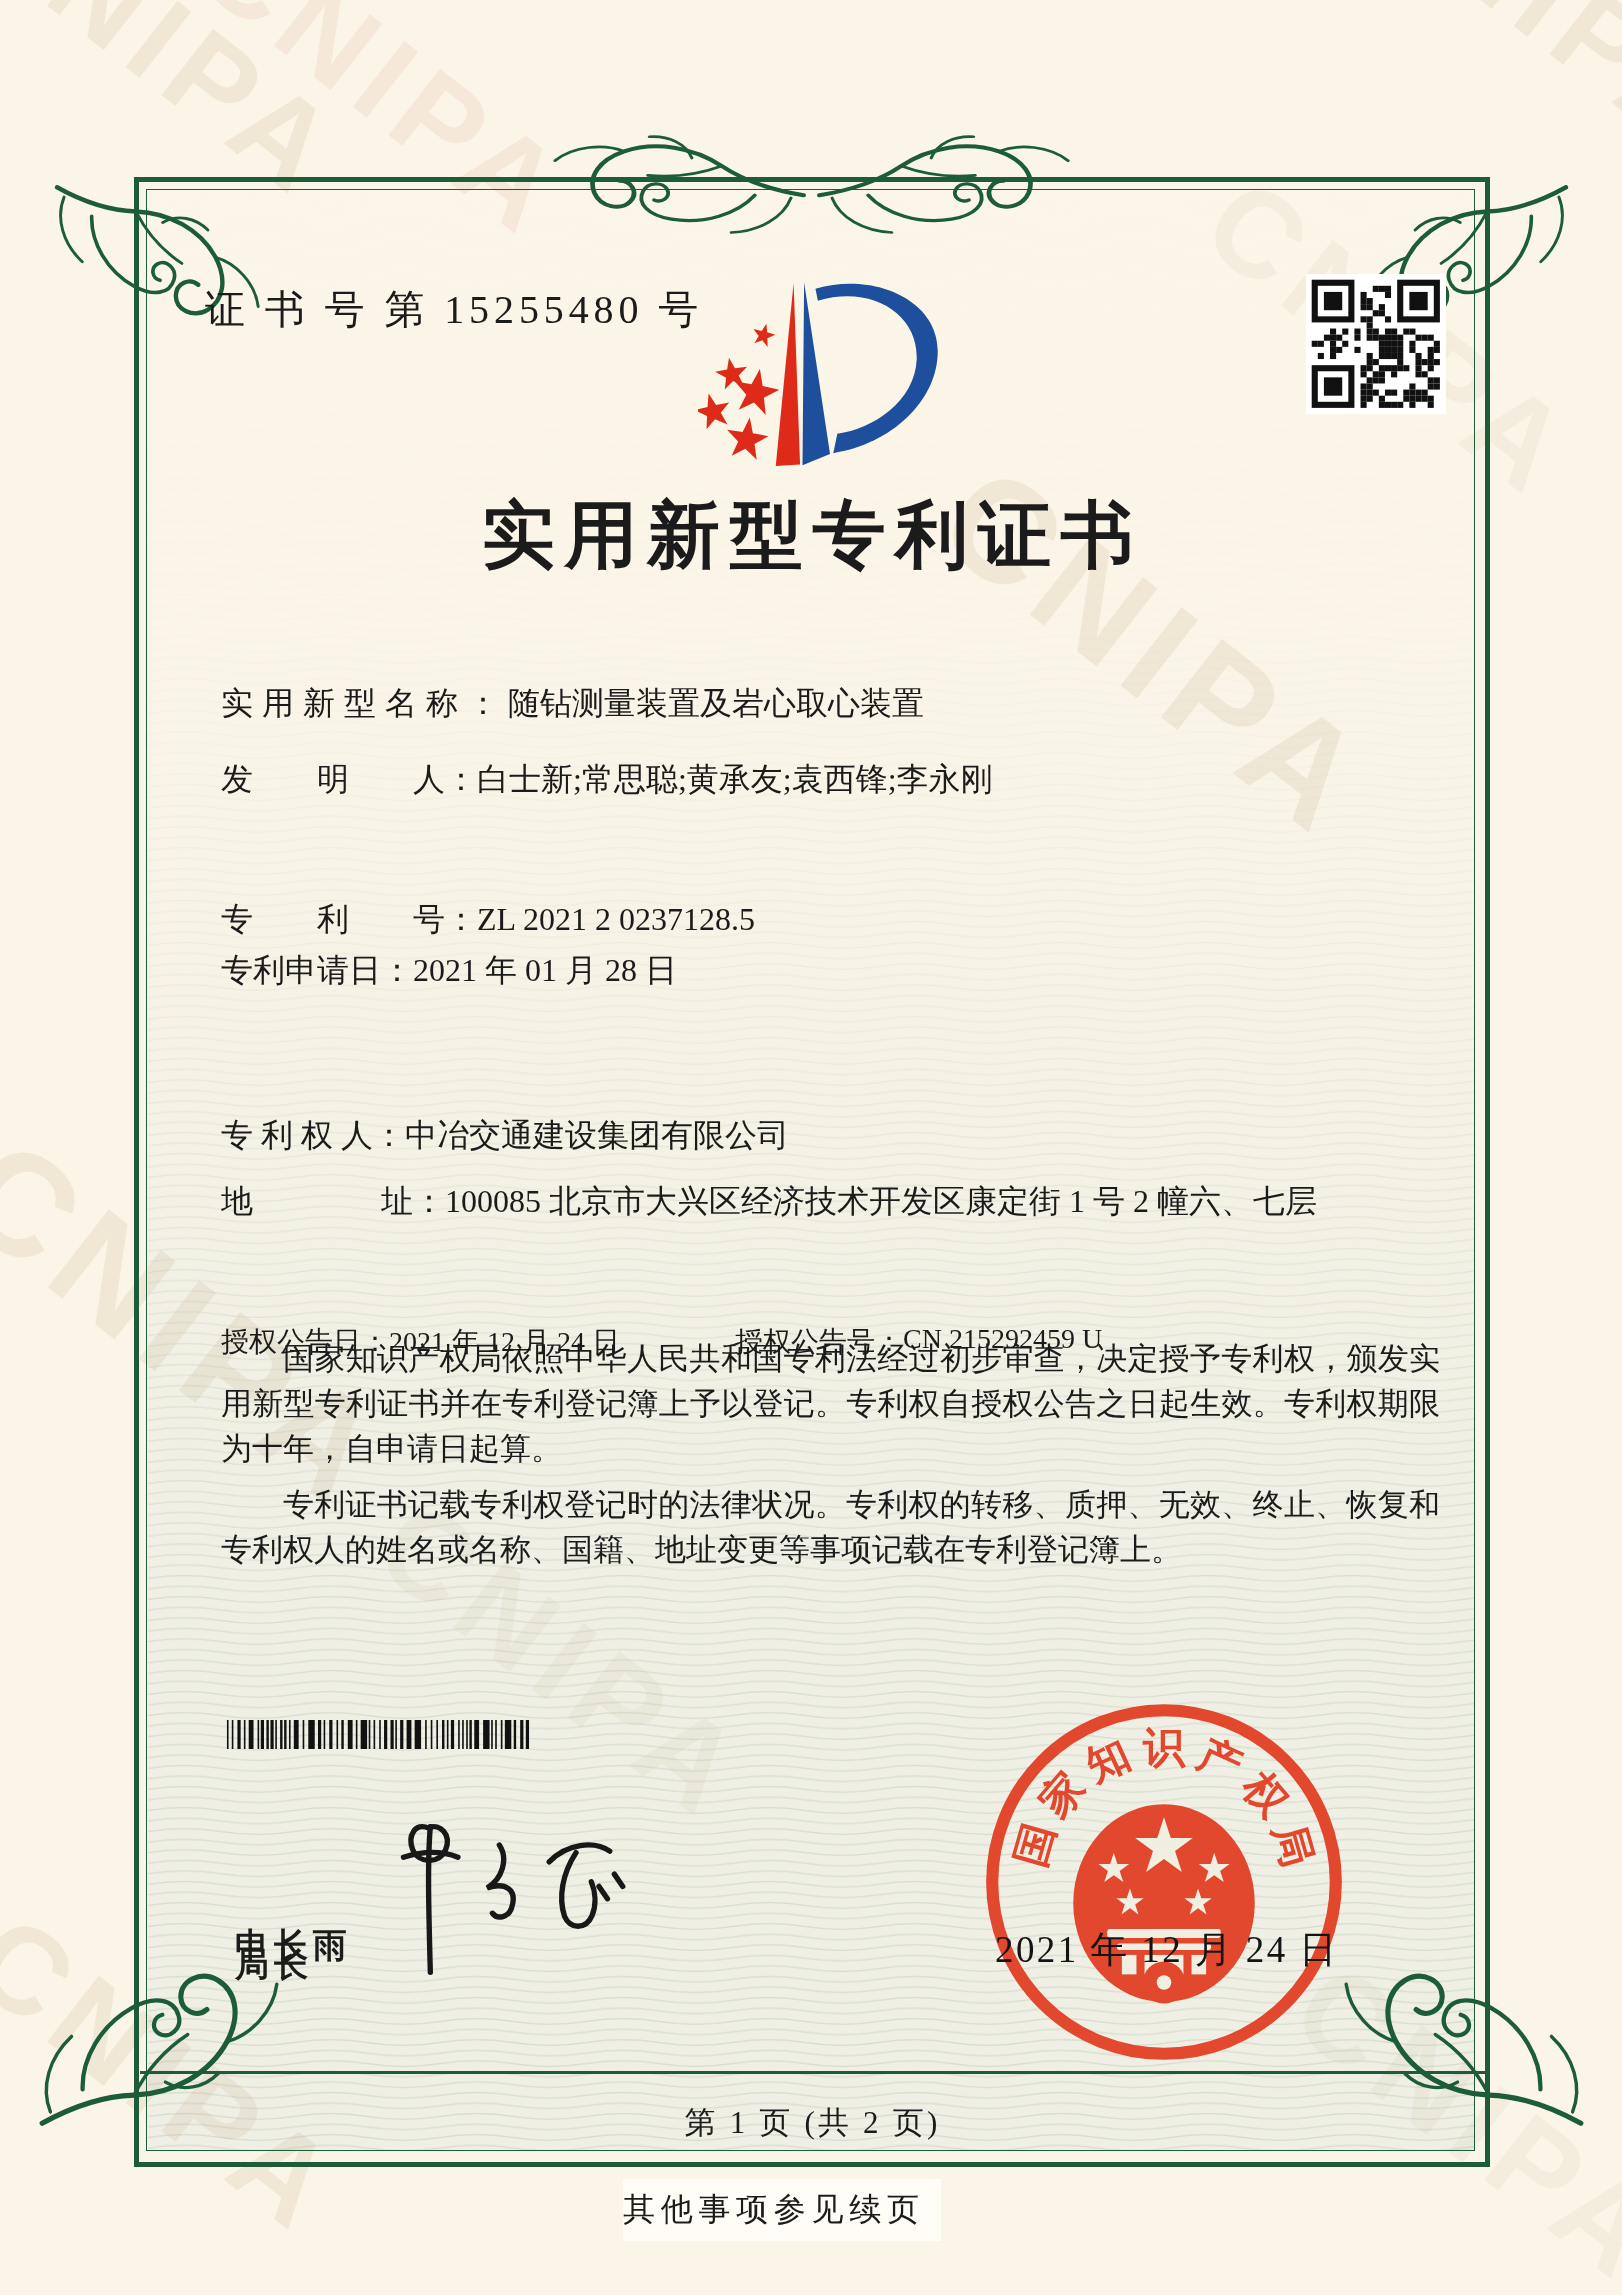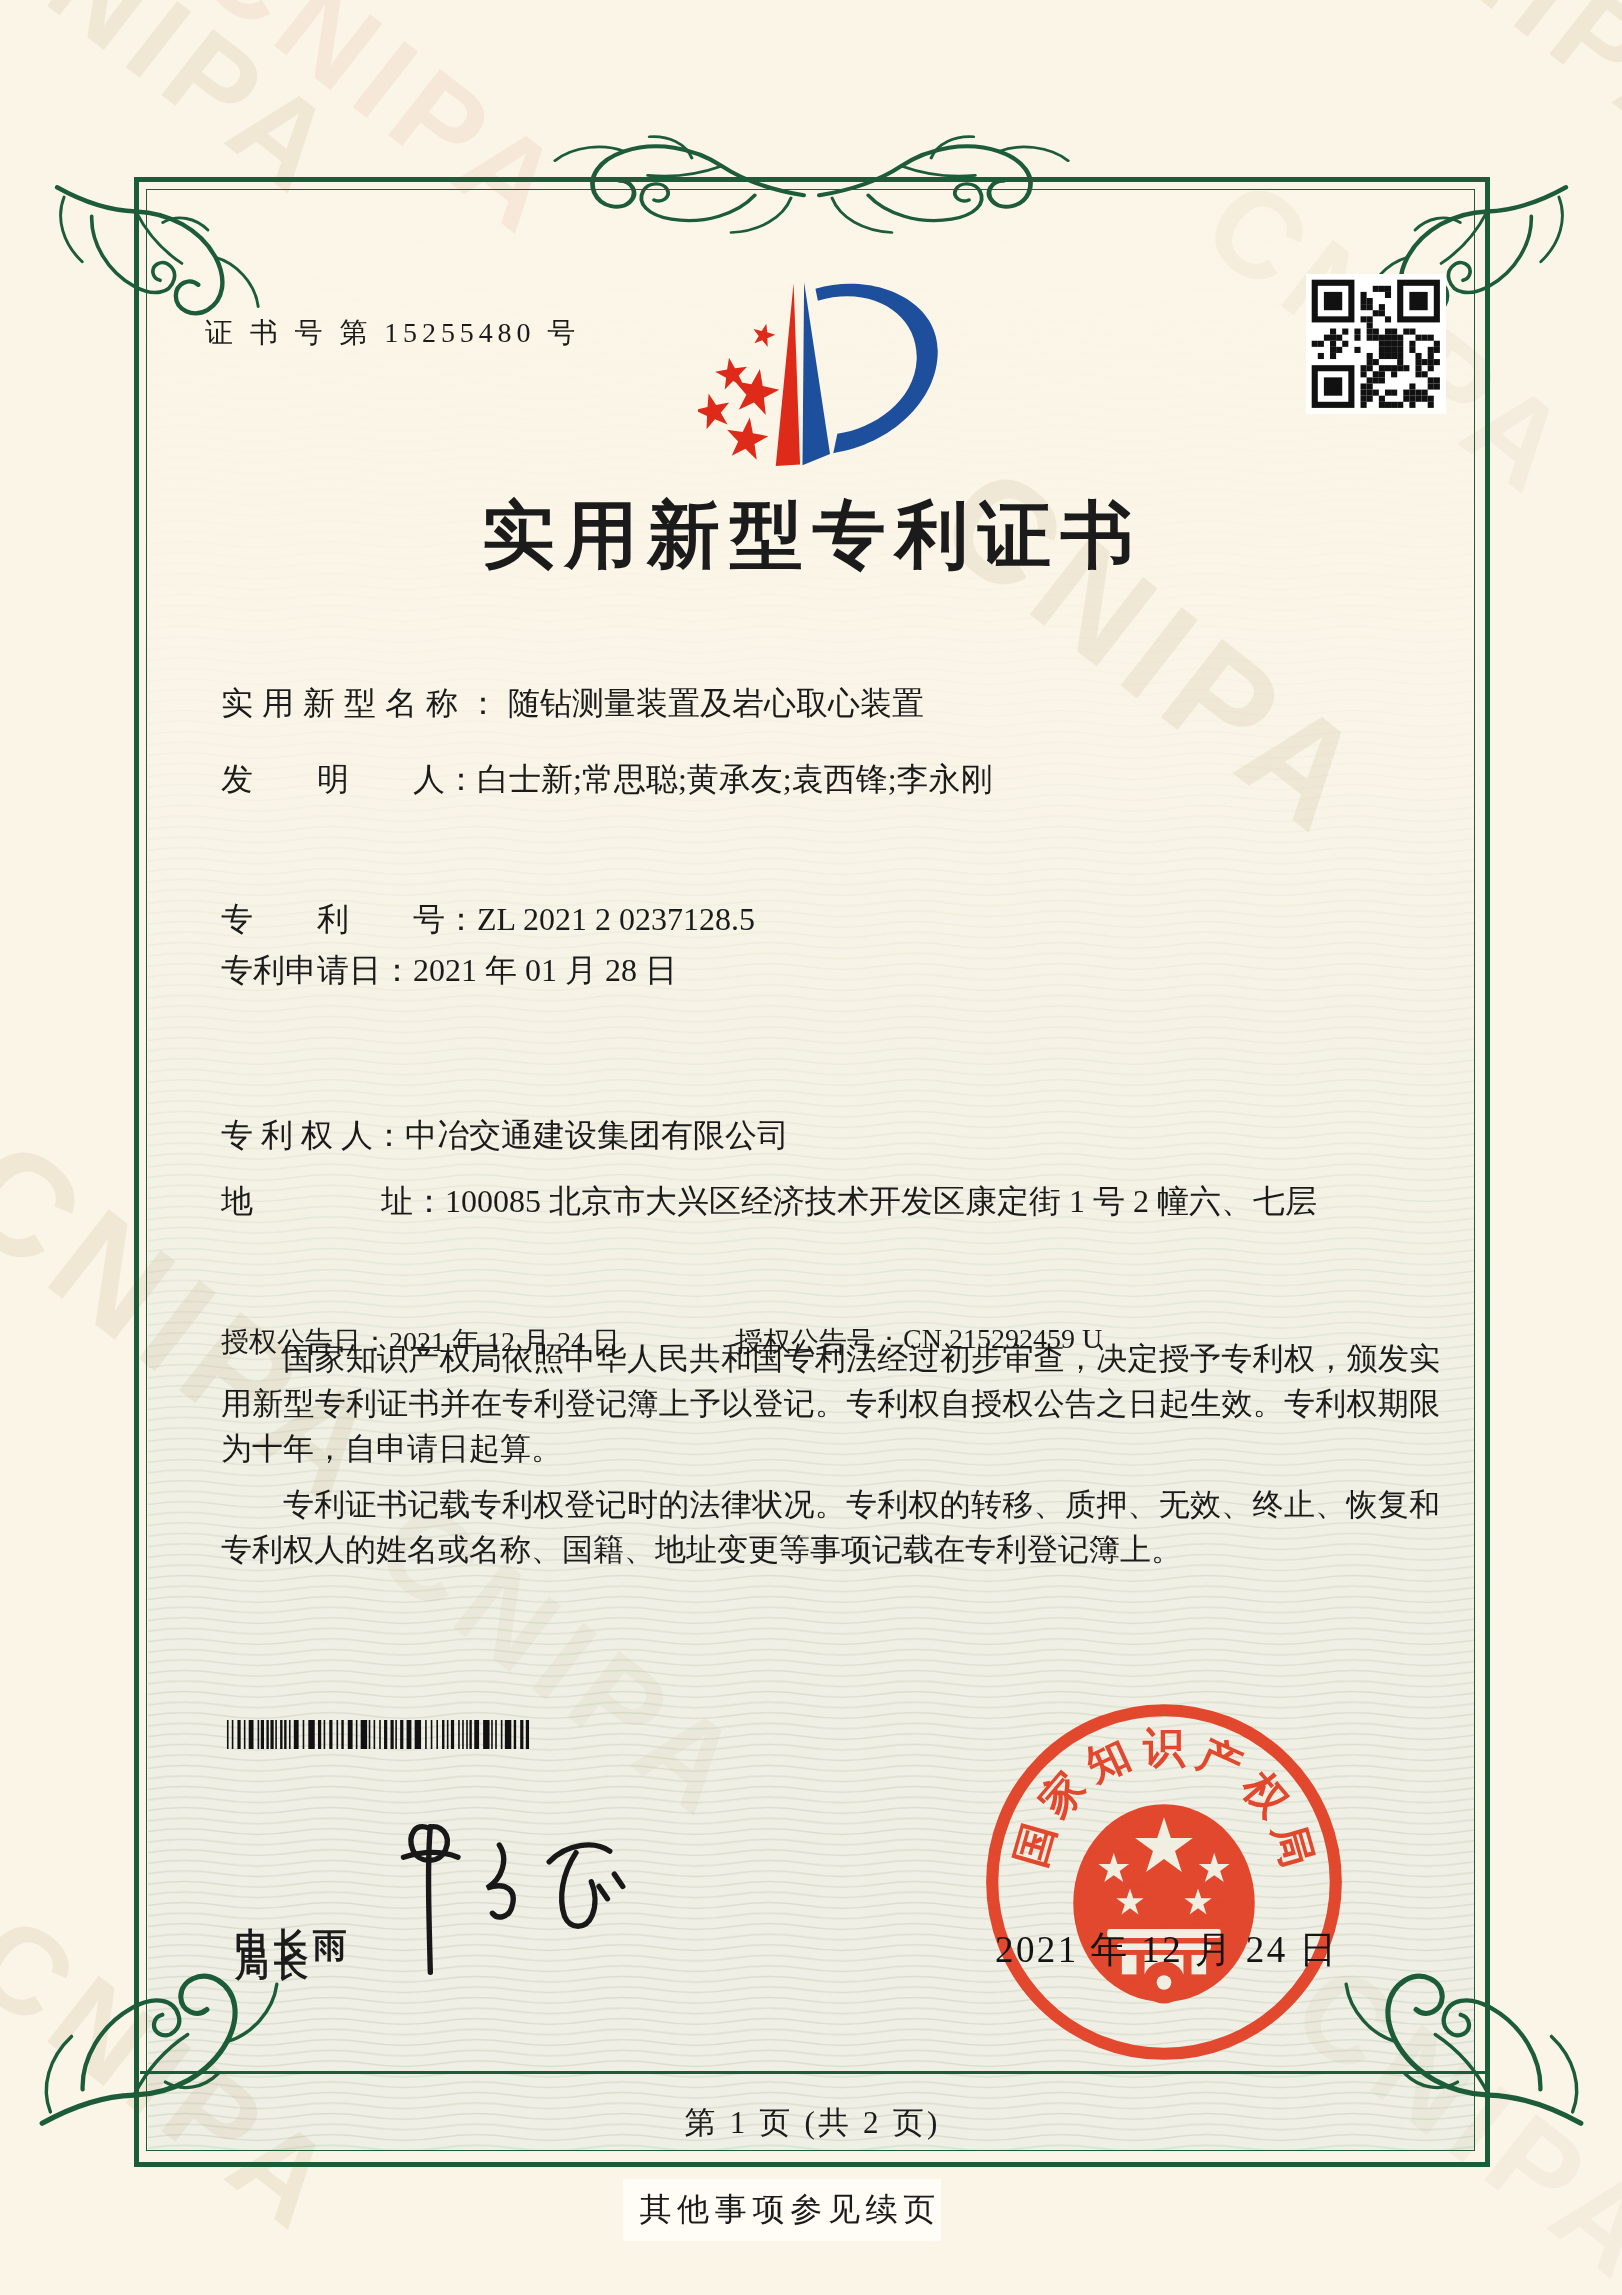--- a/index.html
+++ b/index.html
@@ -37,21 +37,21 @@
     border:1.6px solid #1c5c38; z-index:4;
   }
   .divider-line{
     position:absolute; left:140px; top:2071px; width:1346px; height:3.2px;
     background:#1c5c38; z-index:4;
   }
   .ornaments{position:absolute; left:0; top:0; z-index:5; pointer-events:none;}
   
   .content{position:absolute; left:0; top:0; width:1623px; height:2295px; z-index:6;}
   .abs{position:absolute;}
-  .cert-no{left:205px; top:282px; font-size:28px; letter-spacing:4.9px;margin-top:32px;}
+  .cert-no{left:205px; top:282px; font-size:40px; letter-spacing:4.9px;}
   .doc-title{
     left:134px; top:487px; width:1357px; text-align:center;
     font-size:73px; font-weight:bold; letter-spacing:9.7px;
   }
   .row{left:221px; width:1225px; display:flex; font-size:32px; line-height:1.45;}
   .row .lbl{white-space:pre; flex:0 0 auto;}
   .row .val{flex:1 1 auto;}
   .lbl.wide{letter-spacing:9px;}
   .grant-group{display:flex; font-size:28px; white-space:pre;}
   .body-text{left:221px; top:1336px; width:1219px;}
@@ -64,21 +64,21 @@
     font-family:"Liberation Sans","DejaVu Sans",sans-serif; font-weight:600;}
   .sig-name{left:235px; top:1923px; font-size:34px; letter-spacing:4.9px;
     font-family:"Liberation Sans","DejaVu Sans",sans-serif; font-weight:600;}
   .signature-svg{left:369px; top:1809px;}
   .seal{left:976px; top:1694px;}
   .seal-date{left:995px; top:1925px; font-size:37px; letter-spacing:2.4px; color:#141414; z-index:7;}
   .page-info{left:134px; top:2102px; width:1357px; text-align:center;
     font-size:31px; letter-spacing:3.2px;}
   .note-band{
     left:623px; top:2179px; width:318px; height:62px; background:#fffdf6;
-    display:flex; align-items:center; justify-content:flex-end; z-index:7;
+    display:flex; align-items:center; justify-content:flex-start; z-index:7;
   }
   .note-band span{font-size:32px; letter-spacing:5.7px;}
 </style>
 </head>
 <body>
 
 <div class="page">
 
   <div class="wm" style="left:-57px;  top:-32px;">CNIPA</div>
   <div class="wm pink" style="left:170px;  top:8px;">CNIPA</div>

